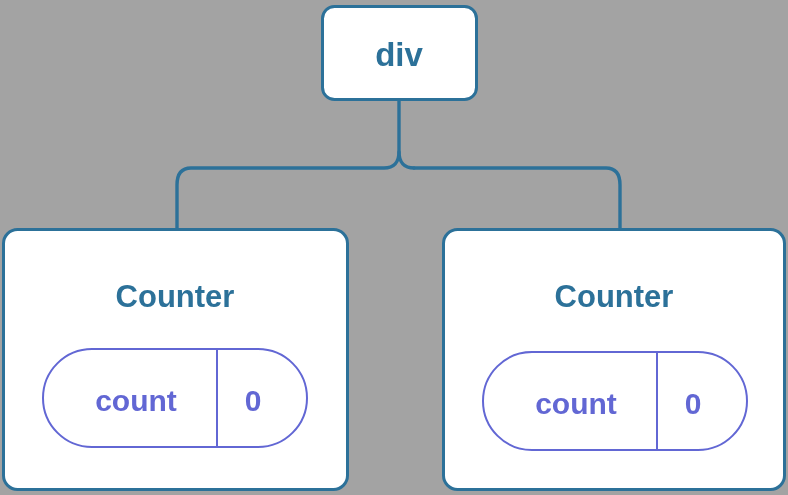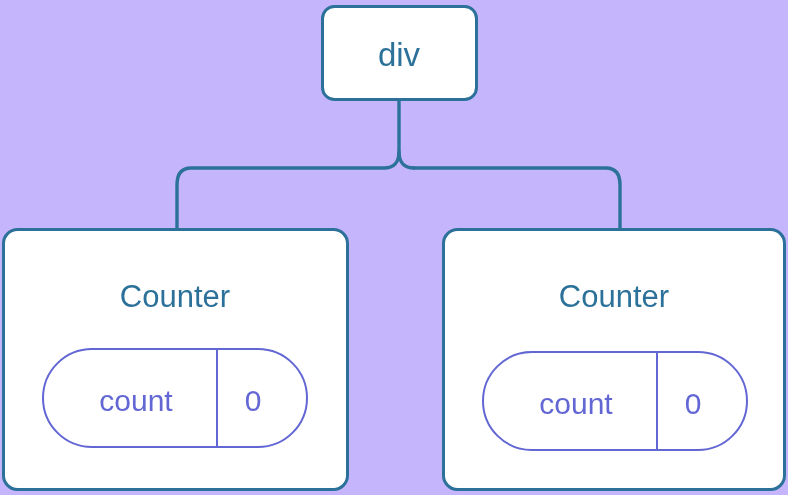--- a/index.html
+++ b/index.html
@@ -7,22 +7,23 @@
     padding: 0;
     background: #4c6670;
   }
   body {
     font-family: "Liberation Sans", sans-serif;
   }
   #stage {
     position: relative;
     width: 788px;
     height: 495px;
-    background: #c4b5fd;
+    background: #a3a3a3;
     overflow: hidden;
+    font-weight: bold;
   }
   #diagram {
     position: absolute;
     left: 0;
     top: 0;
     width: 788px;
     height: 495px;
     display: block;
   }
   .node-box {

